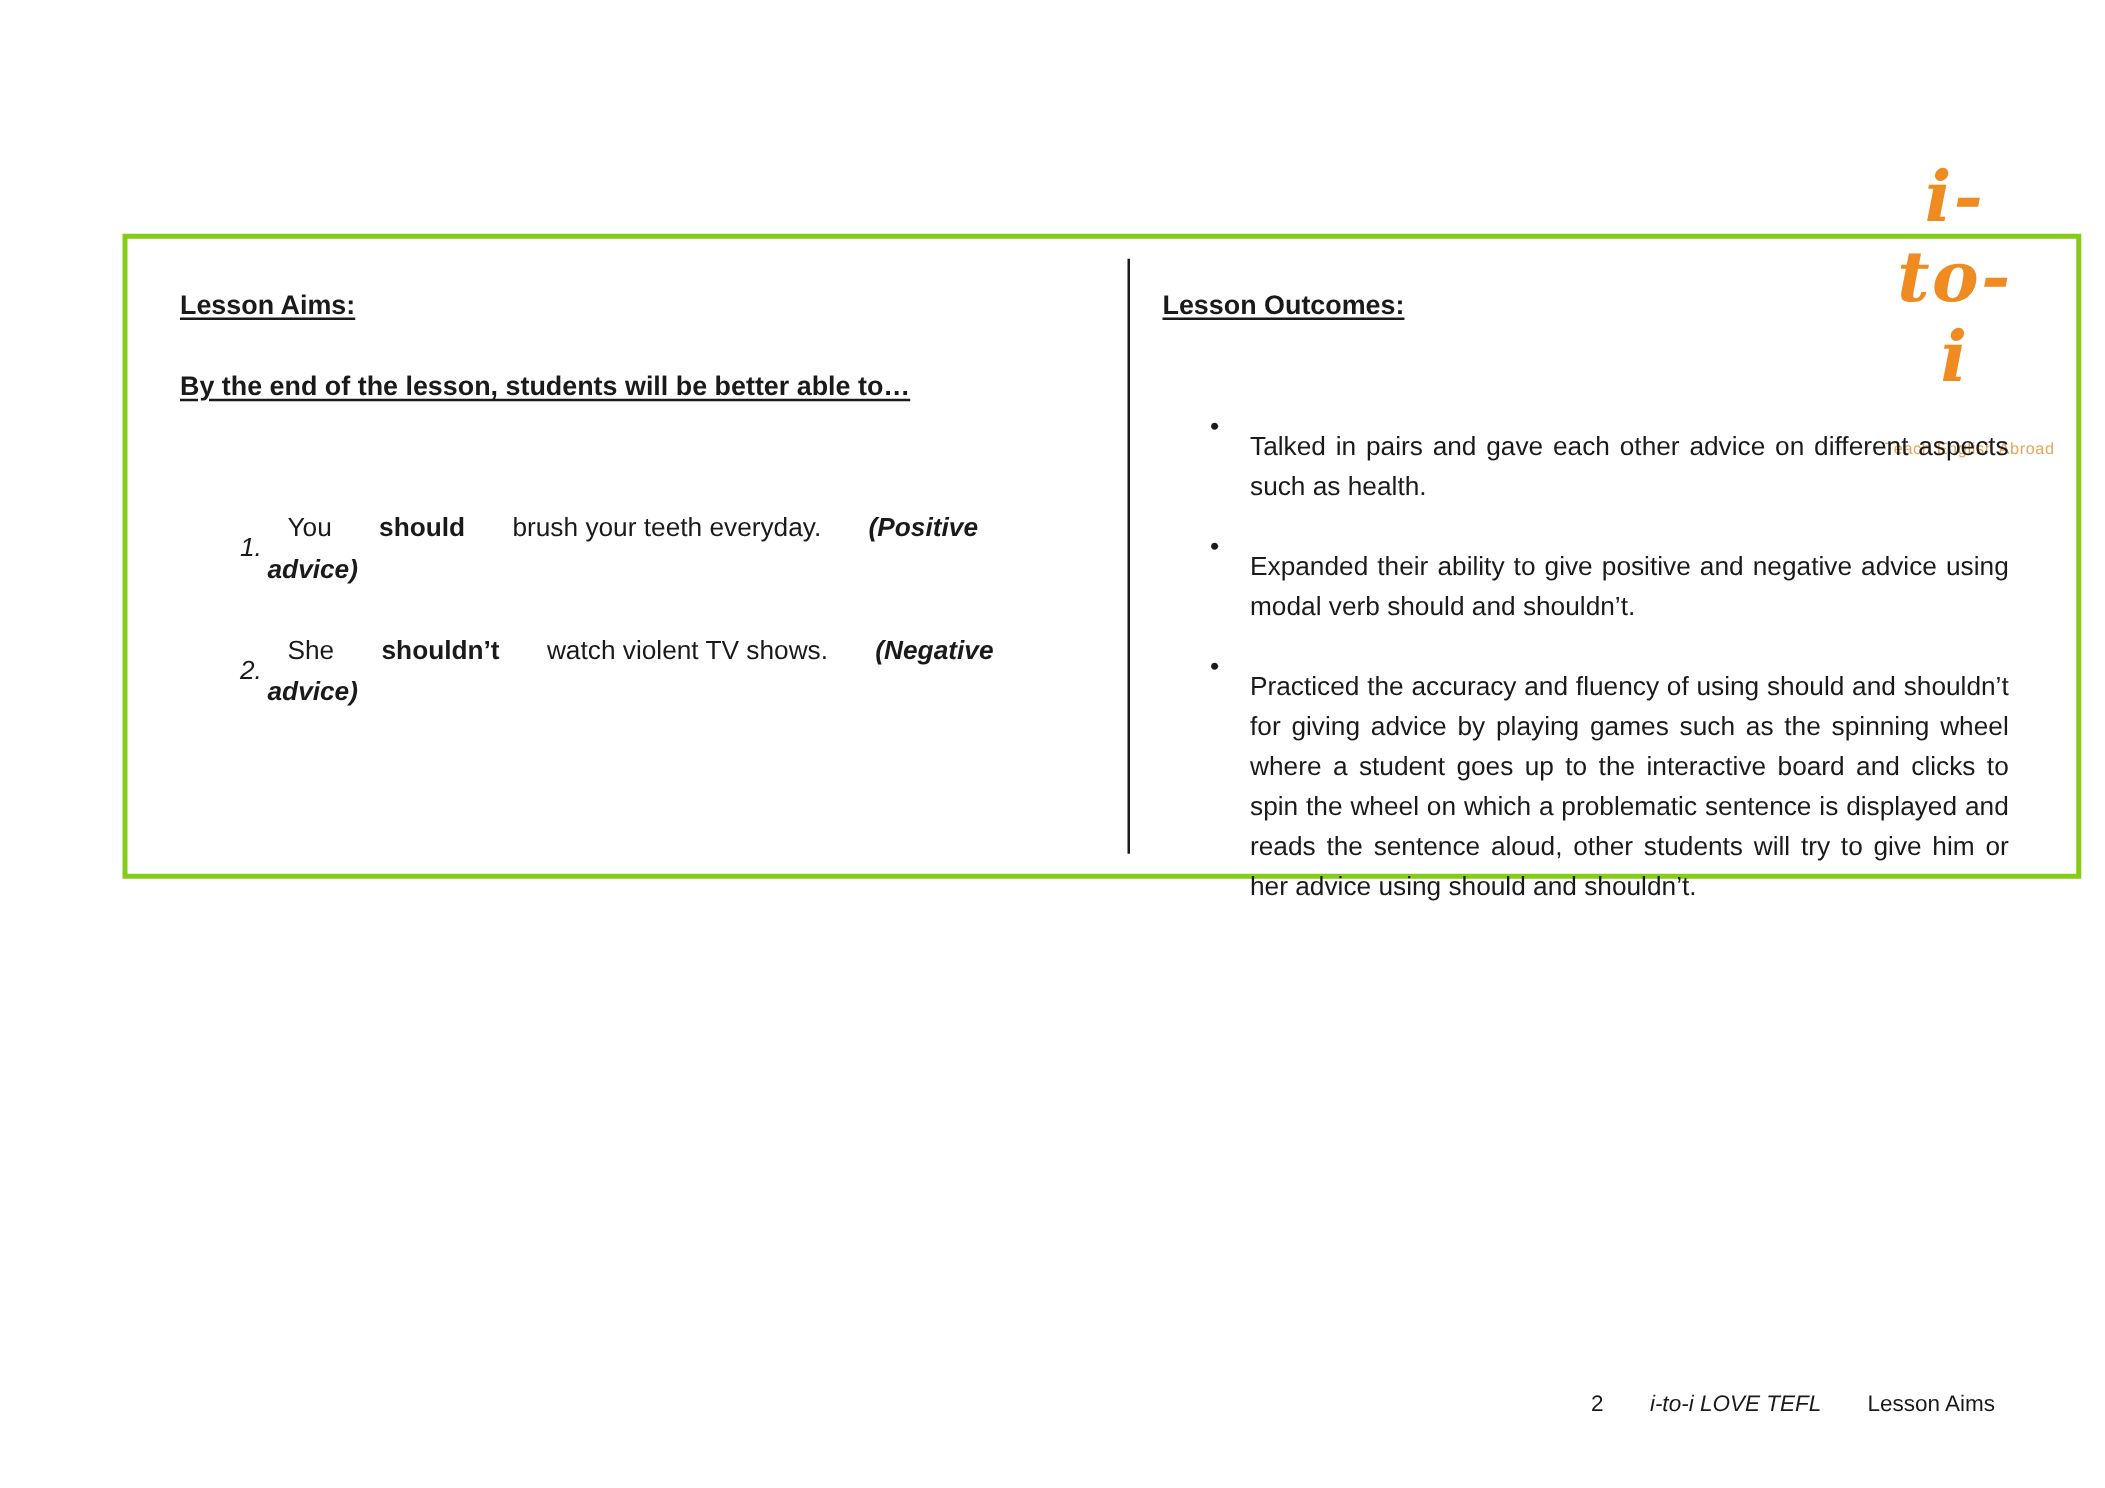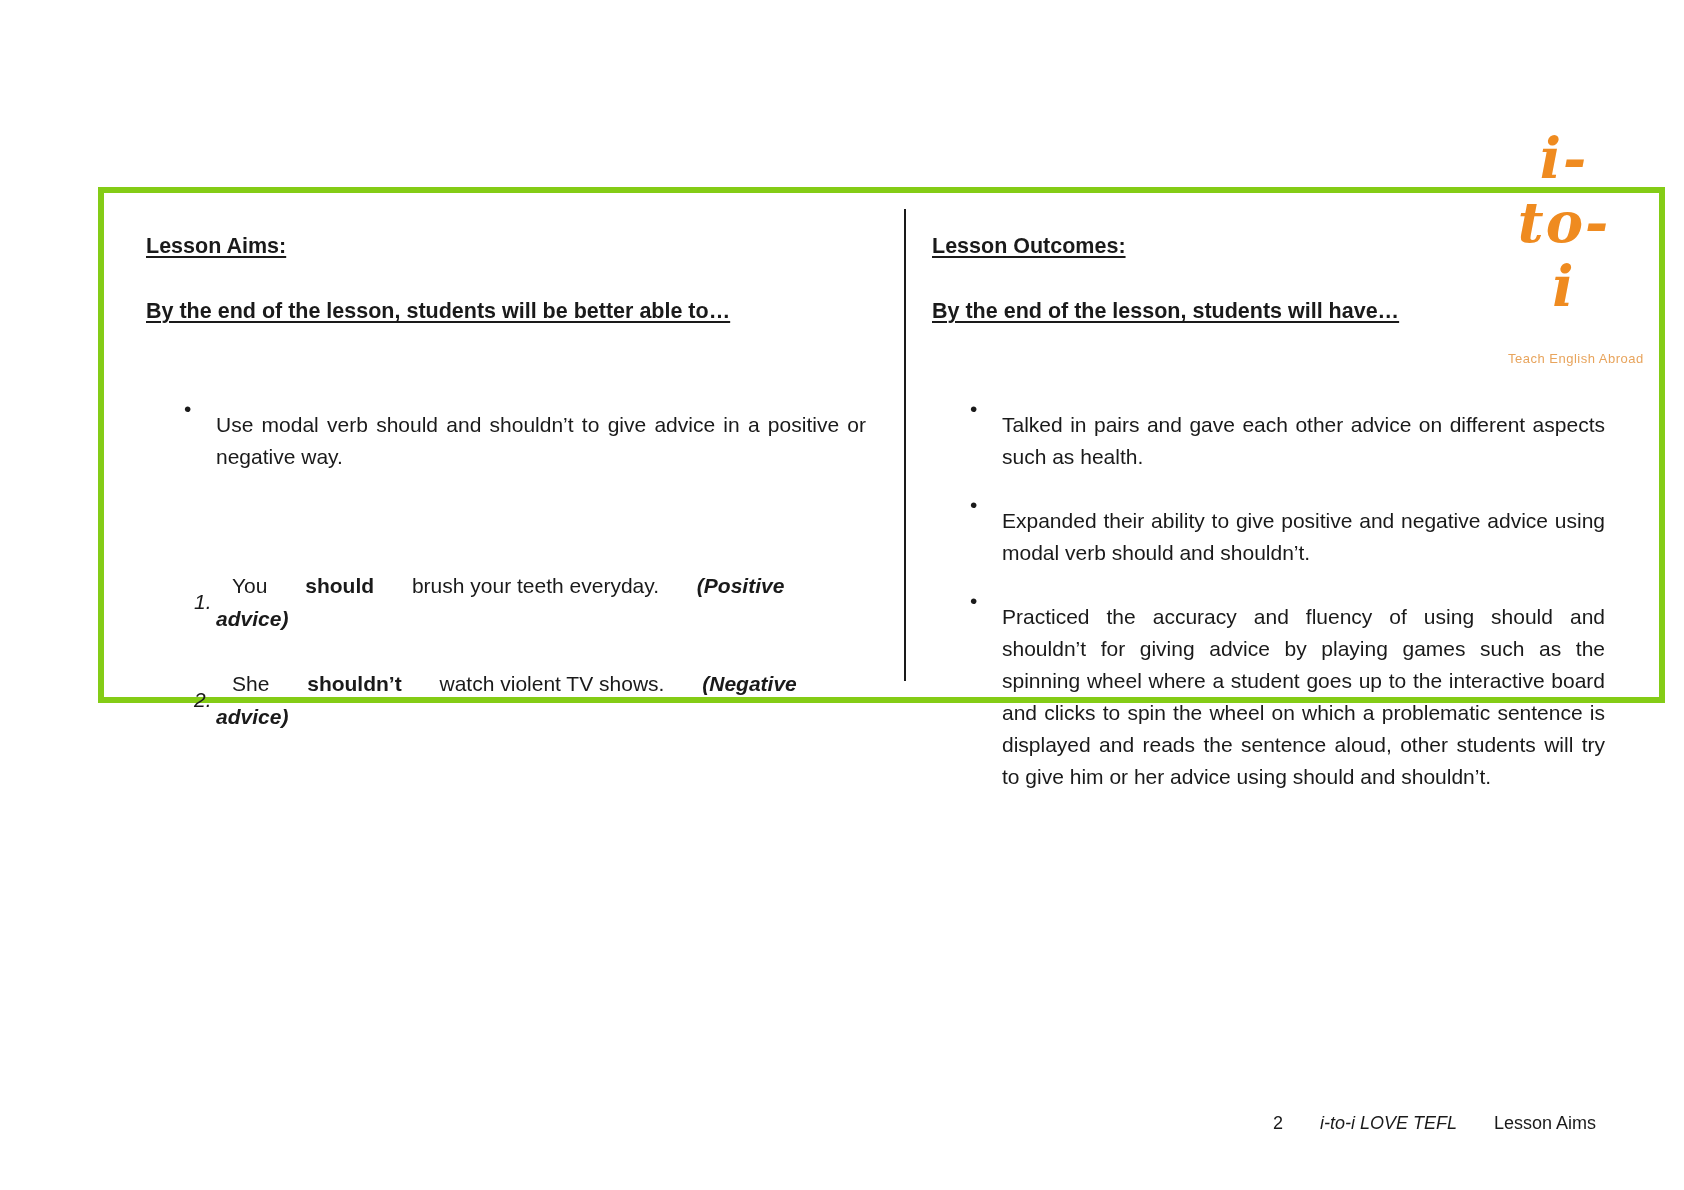--- a/index.html
+++ b/index.html
@@ -42,21 +42,21 @@
     white-space: nowrap;
   }
 
   
   .lesson-table {
     position: absolute;
     left: 66px;
     top: 155px;
     width: 1567px;
     height: 516px;
-    border: 6px solid #84cc16;
+    border: 4px solid #84cc16;
     display: flex;
     align-items: stretch;
   }
   .cell {
     padding: 5px 14px 0 10px;
     font-size: 21px;
     line-height: 32px;
   }
   .cell.aims {
     width: 786px;
@@ -131,36 +131,32 @@
   <div class="logo">
     <div class="brand">i-to-i</div>
     <div class="tagline">Teach English Abroad</div>
   </div>
 
   <div class="lesson-table">
 
     <div class="cell aims">
       <div class="cell-heading">Lesson Aims:</div>
       <div class="cell-heading">By the end of the lesson, students will be better able to…</div>
-      <ul class="bullets">
-        <li>Use modal verb should and shouldn’t to give advice in a positive or negative way.</li>
-      </ul>
       <ol class="examples">
         <li>
           <span class="num">1.</span><span>You </span><span class="b">should</span><span> brush your teeth everyday. </span><span class="bi">(Positive advice)</span>
         </li>
         <li>
           <span class="num">2.</span><span>She </span><span class="b">shouldn’t</span><span> watch violent TV shows. </span><span class="bi">(Negative advice)</span>
         </li>
       </ol>
     </div>
 
     <div class="cell outcomes">
       <div class="cell-heading">Lesson Outcomes:</div>
-      <div class="cell-heading">By the end of the lesson, students will have…</div>
       <ul class="bullets">
         <li>Talked in pairs and gave each other advice on different aspects such as health.</li>
         <li>Expanded their ability to give positive and negative advice using modal verb should and shouldn’t.</li>
         <li>Practiced the accuracy and fluency of using should and shouldn’t for giving advice by playing games such as the spinning wheel where a student goes up to the interactive board and clicks to spin the wheel on which a problematic sentence is displayed and reads the sentence aloud, other students will try to give him or her advice using should and shouldn’t.</li>
       </ul>
     </div>
 
   </div>
 
   <div class="footer">

